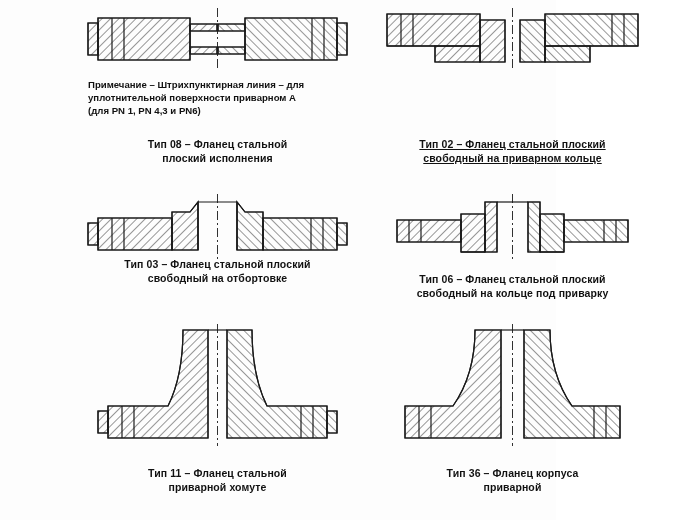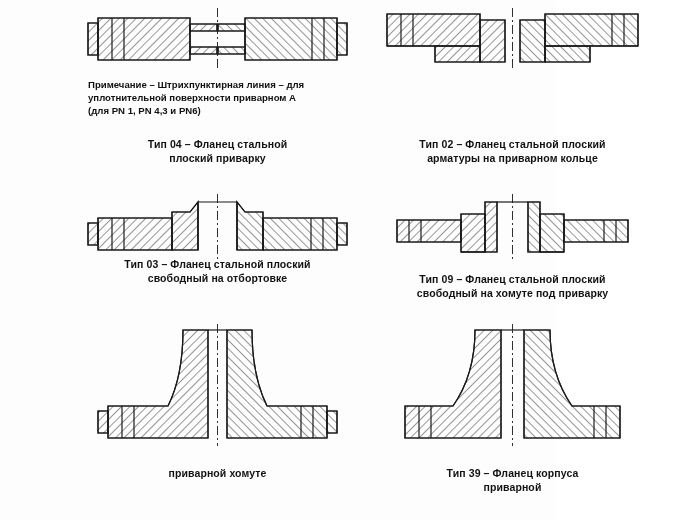--- a/index.html
+++ b/index.html
@@ -145,26 +145,26 @@
     </svg>
   </div>
 
   <div class="note">
     <div class="line">Примечание – Штрихпунктирная линия – для</div>
     <div class="line">уплотнительной поверхности приварном А</div>
     <div class="line"><span>(для </span><span class="ital">PN</span><span> 1, </span><span class="ital">PN</span><span> 4,3 и </span><span class="ital">PN</span><span>6)</span></div>
   </div>
 
   <div class="cell caption" style="left:80px; top:137px; width:275px;">
-    <div>Тип 04 – Фланец стальной</div>
-    <div>плоский приварку</div>
-  </div>
-  <div class="cell caption" style="left:375px; top:137px; width:275px;">
+    <div>Тип 08 – Фланец стальной</div>
+    <div>плоский исполнения</div>
+  </div>
+  <div class="cell caption" style="left:375px; top:137px; width:275px;text-decoration:underline;">
     <div>Тип 02 – Фланец стальной плоский</div>
-    <div>арматуры на приварном кольце</div>
+    <div>свободный на приварном кольце</div>
   </div>
 
   <div class="cell" style="left:80px; top:190px; width:275px;">
     <svg class="fig" width="275" height="72" viewBox="0 0 275 72">
       <defs>
         <pattern id="h3" patternUnits="userSpaceOnUse" width="6" height="6" patternTransform="rotate(45)">
           <line x1="0" y1="0" x2="0" y2="6" stroke="#1a1a1a" stroke-width="0.9"></line>
         </pattern>
         <pattern id="h3b" patternUnits="userSpaceOnUse" width="6" height="6" patternTransform="rotate(-45)">
           <line x1="0" y1="0" x2="0" y2="6" stroke="#1a1a1a" stroke-width="0.9"></line>
@@ -245,22 +245,22 @@
         <line x1="137.5" y1="4" x2="137.5" y2="70"></line>
       </g>
     </svg>
   </div>
 
   <div class="cell caption" style="left:80px; top:257px; width:275px;">
     <div>Тип 03 – Фланец стальной плоский</div>
     <div>свободный на отбортовке</div>
   </div>
   <div class="cell caption" style="left:375px; top:272px; width:275px;">
-    <div>Тип 09 – Фланец стальной плоский</div>
-    <div>свободный на хомуте под приварку</div>
+    <div>Тип 06 – Фланец стальной плоский</div>
+    <div>свободный на кольце под приварку</div>
   </div>
 
   <div class="cell" style="left:80px; top:320px; width:275px;">
     <svg class="fig" width="275" height="130" viewBox="0 0 275 130">
       <defs>
         <pattern id="h5" patternUnits="userSpaceOnUse" width="6" height="6" patternTransform="rotate(45)">
           <line x1="0" y1="0" x2="0" y2="6" stroke="#1a1a1a" stroke-width="0.9"></line>
         </pattern>
         <pattern id="h5b" patternUnits="userSpaceOnUse" width="6" height="6" patternTransform="rotate(-45)">
           <line x1="0" y1="0" x2="0" y2="6" stroke="#1a1a1a" stroke-width="0.9"></line>
@@ -316,20 +316,21 @@
         <line x1="219" y1="86" x2="219" y2="118"></line>
         <line x1="231" y1="86" x2="231" y2="118"></line>
       </g>
       <g stroke="#1a1a1a" stroke-width="0.9" fill="none" stroke-dasharray="9,3,2,3">
         <line x1="137.5" y1="4" x2="137.5" y2="126"></line>
       </g>
     </svg>
   </div>
 
   <div class="cell caption" style="left:80px; top:466px; width:275px;">
+    <div>Тип 11 – Фланец стальной</div>
     <div>приварной хомуте</div>
   </div>
   <div class="cell caption" style="left:375px; top:466px; width:275px;">
-    <div>Тип 39 – Фланец корпуса</div>
+    <div>Тип 36 – Фланец корпуса</div>
     <div>приварной</div>
   </div>
 
 </div>
 
 </body></html>

